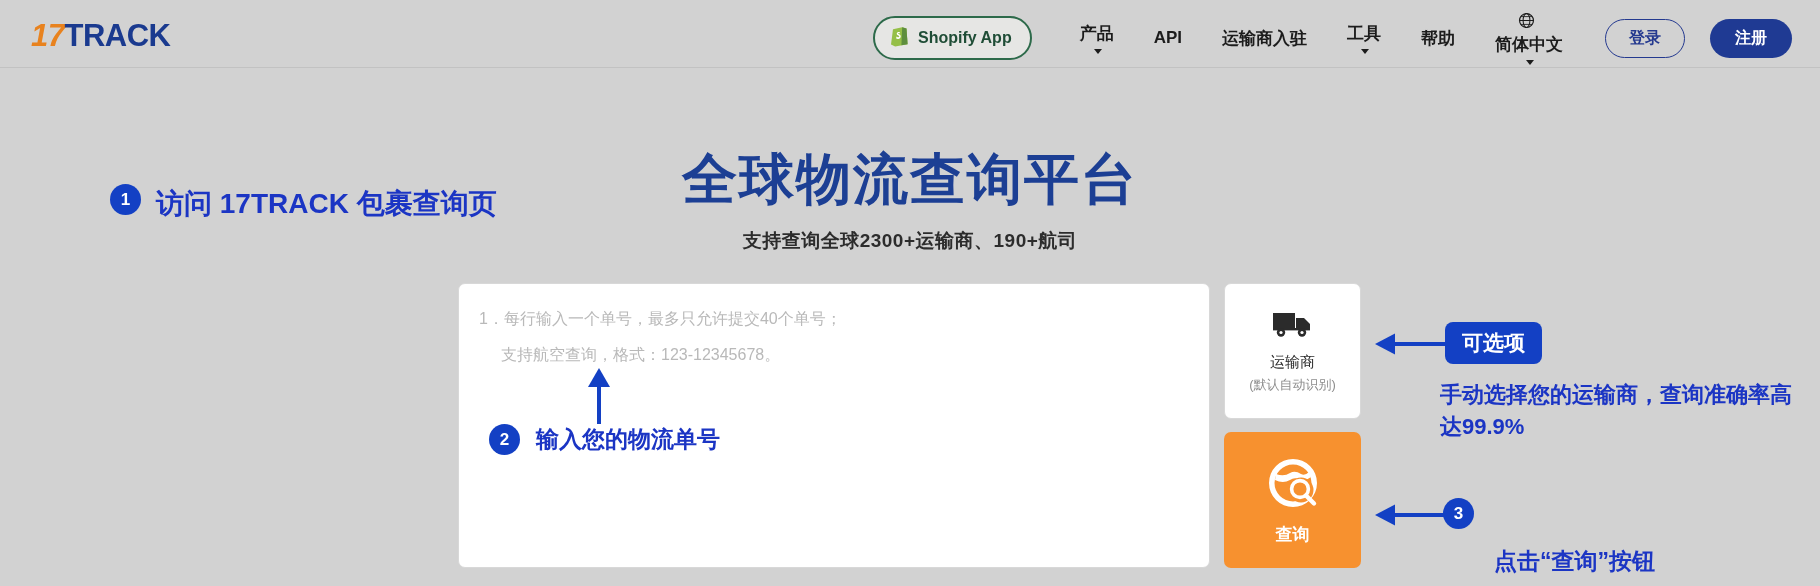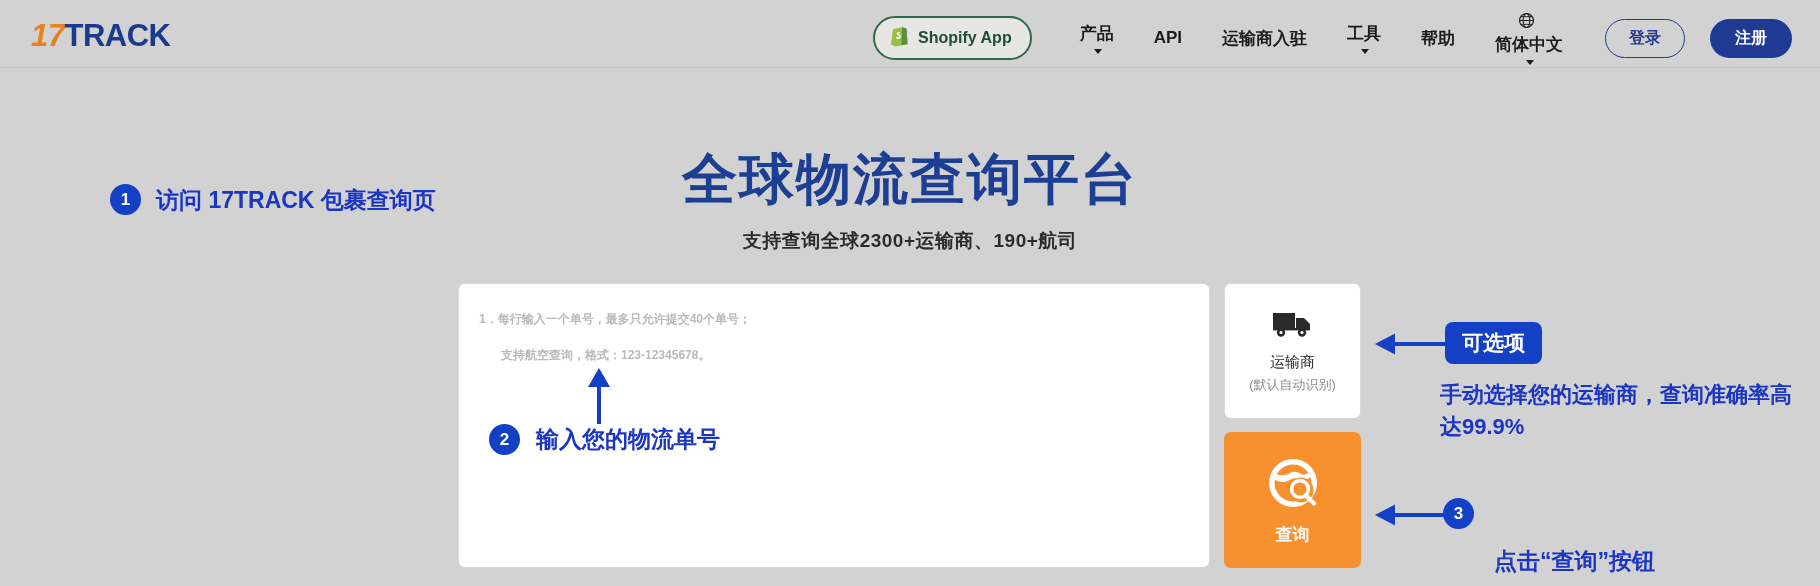--- a/index.html
+++ b/index.html
@@ -84,21 +84,21 @@
 
   
   #textarea-box {
     position: absolute; left: 458px; top: 283px;
     width: 752px; height: 285px;
     background: #ffffff; border: 1px solid #d8d8d8; border-radius: 7px;
     padding: 17px 20px;
     cursor: text;
   }
   .ph-line {
-    color: #b9b9b9; font-size: 12px; line-height: 36px; white-space: nowrap; font-weight: bold;
+    color: #b9b9b9; font-size: 16px; line-height: 36px; white-space: nowrap;
   }
   .ph-line.indent { padding-left: 22px; }
 
   #carrier-box {
     position: absolute; left: 1224px; top: 283px;
     width: 137px; height: 136px;
     background: #ffffff; border: 1px solid #d8d8d8; border-radius: 7px;
     display: flex; flex-direction: column; align-items: center; justify-content: center;
     cursor: pointer;
   }
@@ -121,21 +121,21 @@
     position: absolute; color: #1b35c4; font-weight: bold; white-space: nowrap;
   }
   .circ {
     position: absolute;
     width: 31px; height: 31px; border-radius: 50%;
     background: #1340c4; color: #fff;
     font-size: 17px; font-weight: bold;
     display: flex; align-items: center; justify-content: center;
   }
   #anno1-circ { left: 110px; top: 184px; }
-  #anno1-text { left: 156px; top: 185px; font-size: 23px; }
+  #anno1-text { left: 156px; top: 185px; font-size: 28px; }
 
   #anno2-arrow { position: absolute; left: 586px; top: 368px; }
   #anno2-circ { left: 489px; top: 424px; }
   #anno2-text { left: 536px; top: 424px; font-size: 23px; }
 
   #anno-opt-arrow { position: absolute; left: 1375px; top: 331px; }
   #anno-opt-pill {
     position: absolute; left: 1445px; top: 322px;
     background: #1340c4; color: #fff; border-radius: 8px;
     font-size: 21px; font-weight: bold;

